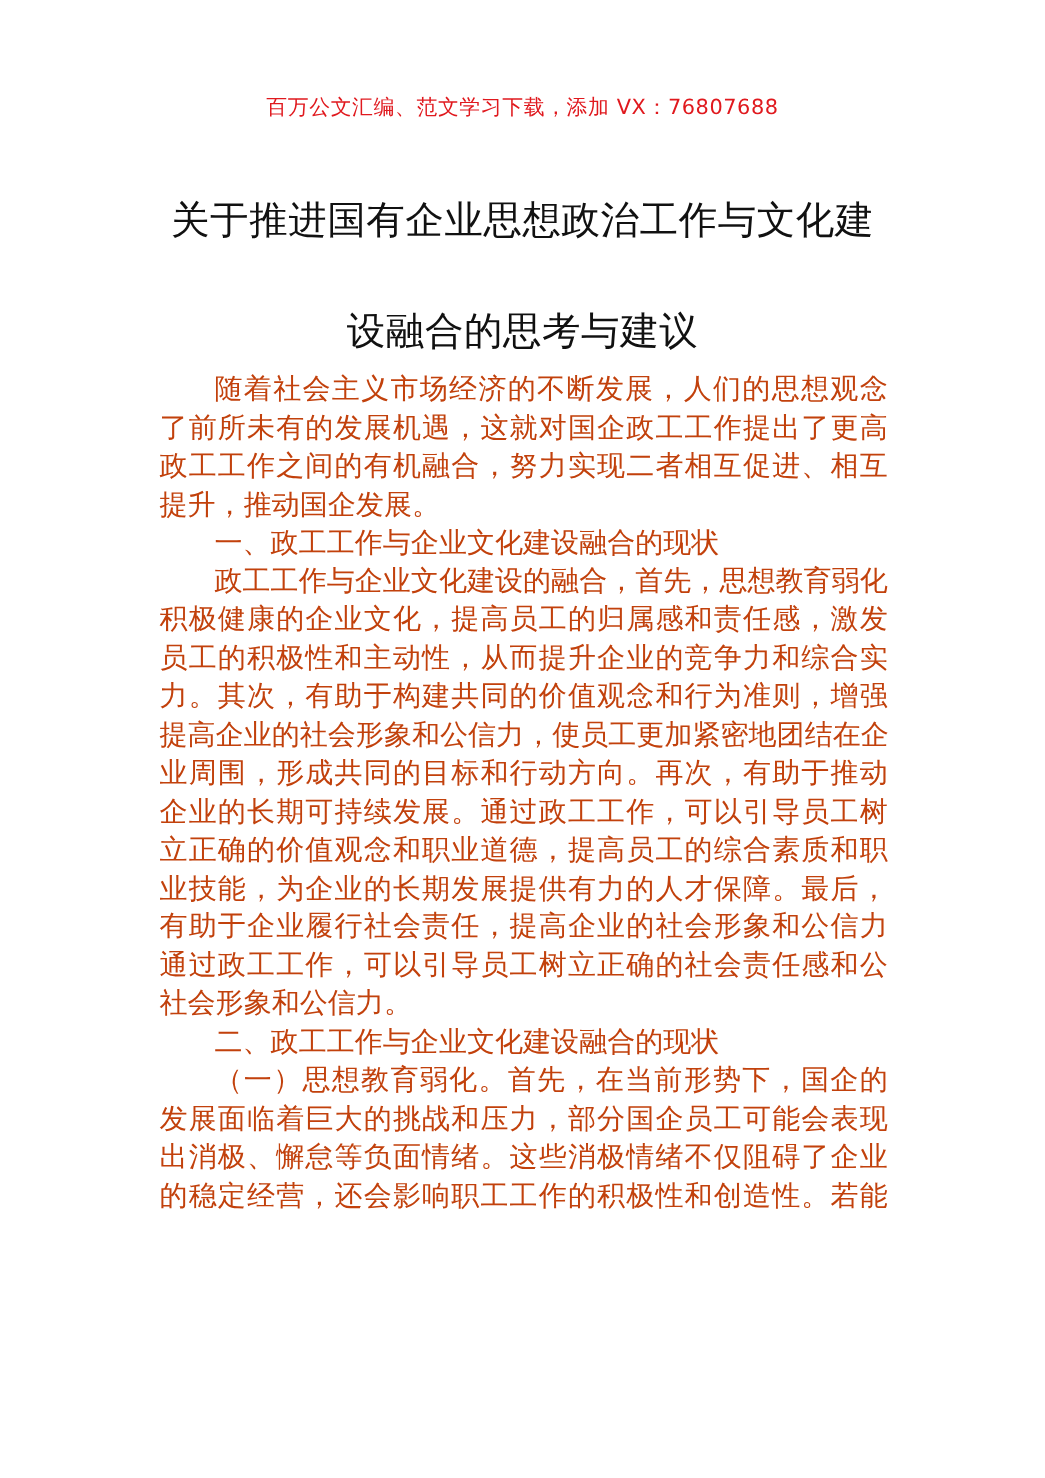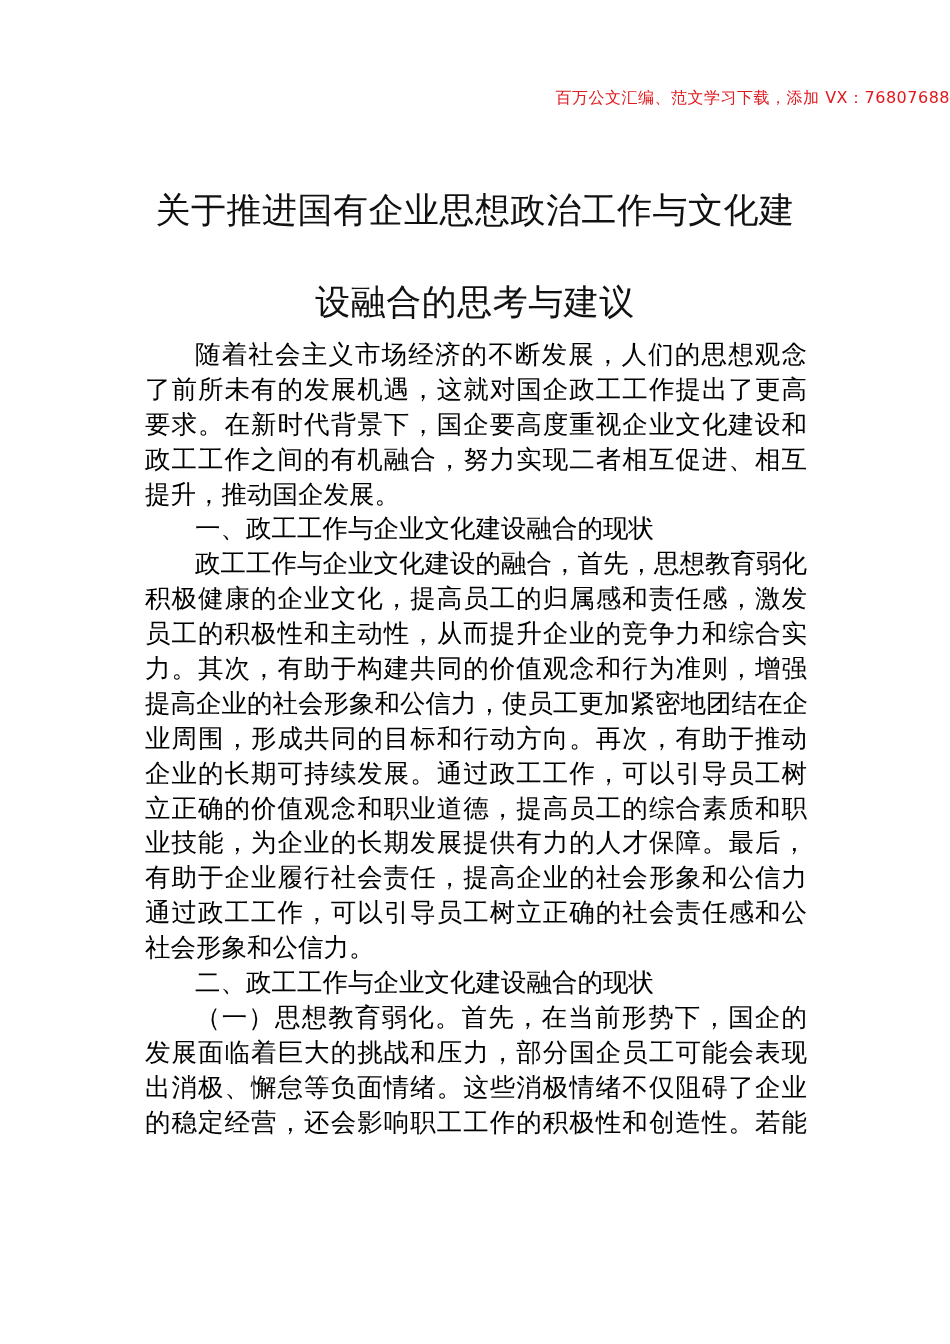--- a/index.html
+++ b/index.html
@@ -13,51 +13,51 @@
       position: relative;
       overflow: hidden;
       font-family: "DejaVu Sans", "Liberation Sans", sans-serif;
       color: #111111;
     }
     .watermark {
       position: absolute;
       left: 0;
       width: 950px;
       top: 84px;
-      text-align: right;
-      font-size: 16px;
+      text-align: center;
+      font-size: 19px;
       line-height: 28px;
       color: #e0191e;
       letter-spacing: 0.5px;
     }
     .title {
       position: absolute;
       left: 0;
       width: 950px;
       text-align: center;
       font-size: 35px;
       color: #111111;
       letter-spacing: 0.5px;
     }
-    .title.l1 { top: 190px; line-height: 46px; font-family: Liberation Mono, monospace; }
+    .title.l1 { top: 178px; line-height: 46px; }
     .title.l2 { top: 247px; line-height: 46px; margin-top: 32px; }
     .body {
       position: absolute;
       left: 145px;
       top: 337px;
       width: 662px;
     }
     .line {
       height: 34.9px;
       line-height: 34.9px;
       font-size: 25.5px;
       white-space: nowrap;
       text-align: justify;
       text-align-last: justify;
-      color: #000000;
+      color: #c2410c;
     }
     .line.indent {
       padding-left: 50px;
     }
     .line.last {
       text-align-last: left;
     }
   </style>
 </head>
 <body>
@@ -66,21 +66,20 @@
   <div class="watermark">百万公文汇编、范文学习下载，添加 VX：76807688</div>
 
   <div>
     <div class="title l1">关于推进国有企业思想政治工作与文化建</div>
     <div class="title l2">设融合的思考与建议</div>
   </div>
 
   <div class="body" id="doc-body">
     <div class="line indent">随着社会主义市场经济的不断发展，人们的思想观念</div>
     <div class="line">了前所未有的发展机遇，这就对国企政工工作提出了更高</div>
-    <div class="line">要求。在新时代背景下，国企要高度重视企业文化建设和</div>
     <div class="line">政工工作之间的有机融合，努力实现二者相互促进、相互</div>
     <div class="line last">提升，推动国企发展。</div>
     <div class="line indent last">一、政工工作与企业文化建设融合的现状</div>
     <div class="line indent">政工工作与企业文化建设的融合，首先，思想教育弱化</div>
     <div class="line">积极健康的企业文化，提高员工的归属感和责任感，激发</div>
     <div class="line">员工的积极性和主动性，从而提升企业的竞争力和综合实</div>
     <div class="line">力。其次，有助于构建共同的价值观念和行为准则，增强</div>
     <div class="line">提高企业的社会形象和公信力，使员工更加紧密地团结在企</div>
     <div class="line">业周围，形成共同的目标和行动方向。再次，有助于推动</div>
     <div class="line">企业的长期可持续发展。通过政工工作，可以引导员工树</div>

